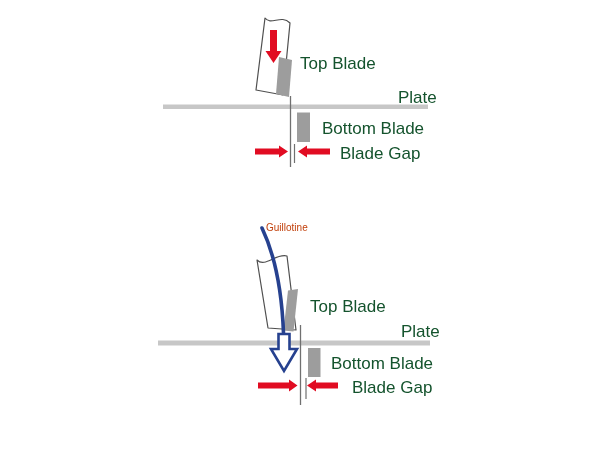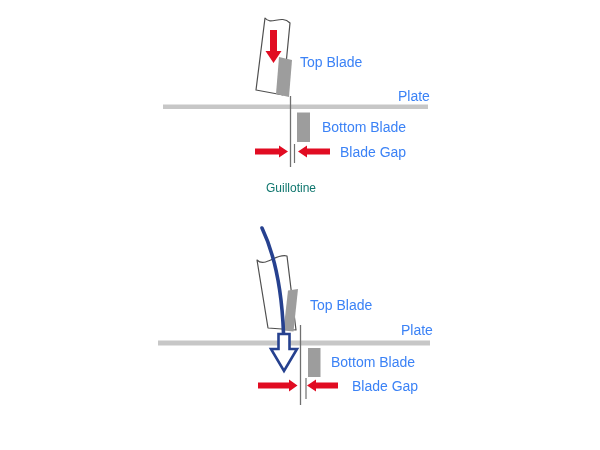--- a/index.html
+++ b/index.html
@@ -6,31 +6,32 @@
   #stage{
     position:relative;
     width:600px;height:450px;
     background:#ffffff;
     overflow:hidden;
     font-family:"Liberation Sans", sans-serif;
   }
   #stage svg{position:absolute;left:0;top:0;}
   .lbl{
     position:absolute;
-    font-size:14px;
-    color:#3b82f6;
+    font-size:17px;
+    color:#14532d;
     white-space:nowrap;
     line-height:1;
   }
   .caption{
     position:absolute;
-    font-size:12px;
-    color:#0f766e;
+    font-size:10px;
+    color:#c2410c;
     white-space:nowrap;
     line-height:1;
+    margin-top:41px;
   }
 </style>
 </head>
 <body>
 
 <div id="stage">
 
   <svg width="600" height="450" viewBox="0 0 600 450">
 
     <g>

